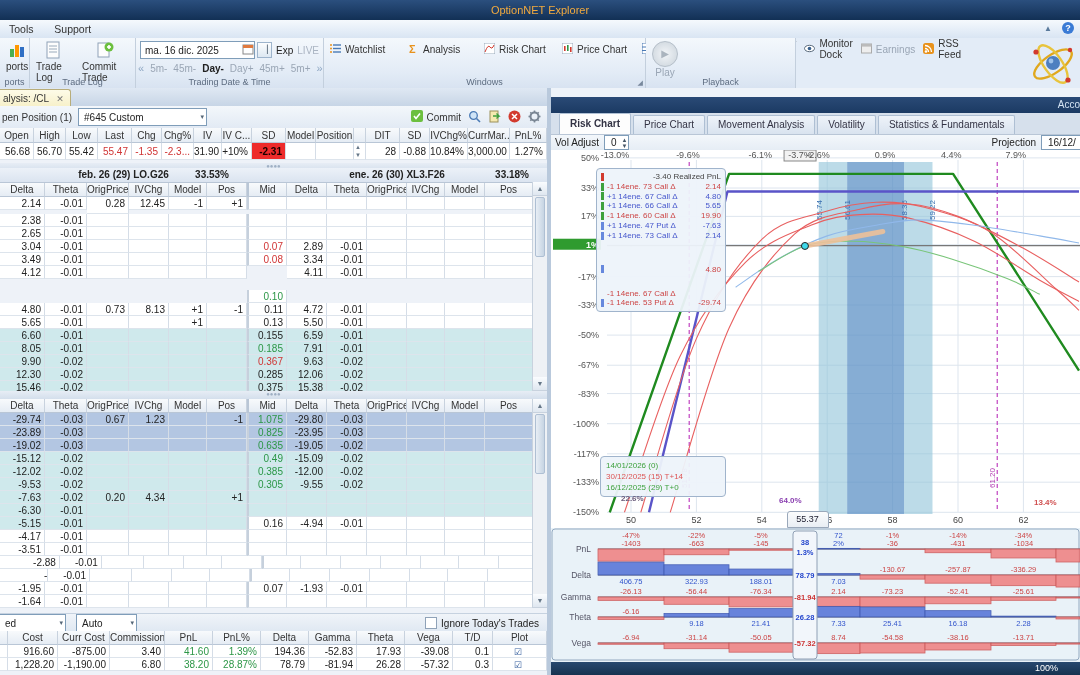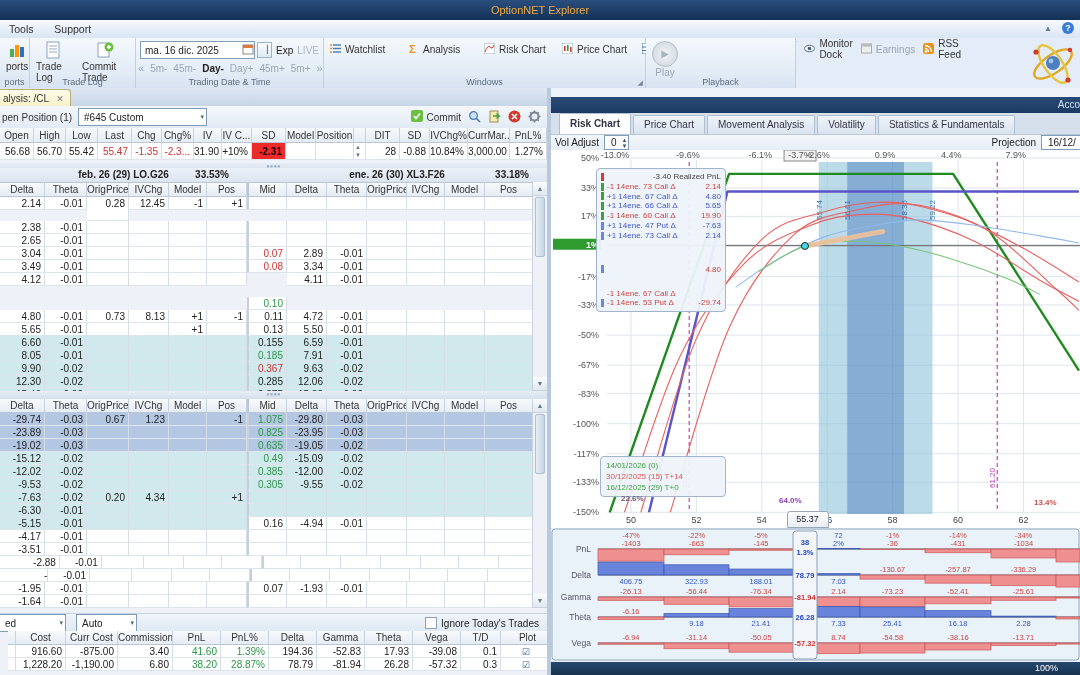--- a/index.html
+++ b/index.html
@@ -412,21 +412,21 @@
             <div class="gcell" style="width: 40px; height: 14px; line-height: 14px;">Theta</div>
             <div class="gcell" style="width: 40px; height: 14px; line-height: 14px;">OrigPrice</div>
             <div class="gcell" style="width: 38px; height: 14px; line-height: 14px;">IVChg</div>
             <div class="gcell" style="width: 40px; height: 14px; line-height: 14px;">Model</div>
             <div class="gcell" style="width: 48px; height: 14px; line-height: 14px;">Pos</div>
           </div>
           <div style="position: relative;">
             <div class="grow">
               <div class="gcell bg-w" style="width: 45px; height: 13px; line-height: 13px;">2.14</div>
               <div class="gcell bg-w" style="width: 42px; height: 13px; line-height: 13px;">-0.01</div>
-              <div class="gcell bg-w" style="width: 42px; height: 24px; line-height: 13px;">0.28</div>
+              <div class="gcell bg-w" style="width: 42px; height: 17px; line-height: 13px;">0.28</div>
               <div class="gcell bg-w" style="width: 40px; height: 13px; line-height: 13px;">12.45</div>
               <div class="gcell bg-w" style="width: 38px; height: 13px; line-height: 13px;">-1</div>
               <div class="gcell bg-w" style="width: 40px; height: 13px; line-height: 13px;">+1</div>
               <div class="gcell bg-w" style="width: 40px; height: 13px; line-height: 13px; border-left: 2px solid rgb(198, 208, 220);"></div>
               <div class="gcell bg-w" style="width: 40px; height: 13px; line-height: 13px;"></div>
               <div class="gcell bg-w" style="width: 40px; height: 13px; line-height: 13px;"></div>
               <div class="gcell bg-w" style="width: 40px; height: 13px; line-height: 13px;"></div>
               <div class="gcell bg-w" style="width: 38px; height: 13px; line-height: 13px;"></div>
               <div class="gcell bg-w" style="width: 40px; height: 13px; line-height: 13px;"></div>
               <div class="gcell bg-w" style="width: 48px; height: 13px; line-height: 13px;"></div>
@@ -907,21 +907,21 @@
         <span class="combo" style="width:52px;margin-left:10px;">
           <span>Auto</span>
             <span class="arr">▾</span>
         </span>
         <span style="margin-left:auto;display:flex;align-items:center;padding-right:8px;">
           <span class="chkbox"></span>
           <span>Ignore Today's Trades</span>
         </span>
       </div>
 
-      <div id="totalsTable" style="position:absolute;left:0;top:543px;width:547px;padding-left:8px;">
+      <div id="totalsTable" style="position:absolute;left:0;top:543px;width:547px;">
           <div class="grow ghead">
             <div class="gcell" style="width: 8px; height: 14px; line-height: 14px;"></div>
             <div class="gcell" style="width: 50px; height: 14px; line-height: 14px;">Cost</div>
             <div class="gcell" style="width: 52px; height: 14px; line-height: 14px;">Curr Cost</div>
             <div class="gcell" style="width: 55px; height: 14px; line-height: 14px;">Commission</div>
             <div class="gcell" style="width: 48px; height: 14px; line-height: 14px;">PnL</div>
             <div class="gcell" style="width: 48px; height: 14px; line-height: 14px;">PnL%</div>
             <div class="gcell" style="width: 48px; height: 14px; line-height: 14px;">Delta</div>
             <div class="gcell" style="width: 48px; height: 14px; line-height: 14px;">Gamma</div>
             <div class="gcell" style="width: 48px; height: 14px; line-height: 14px;">Theta</div>

